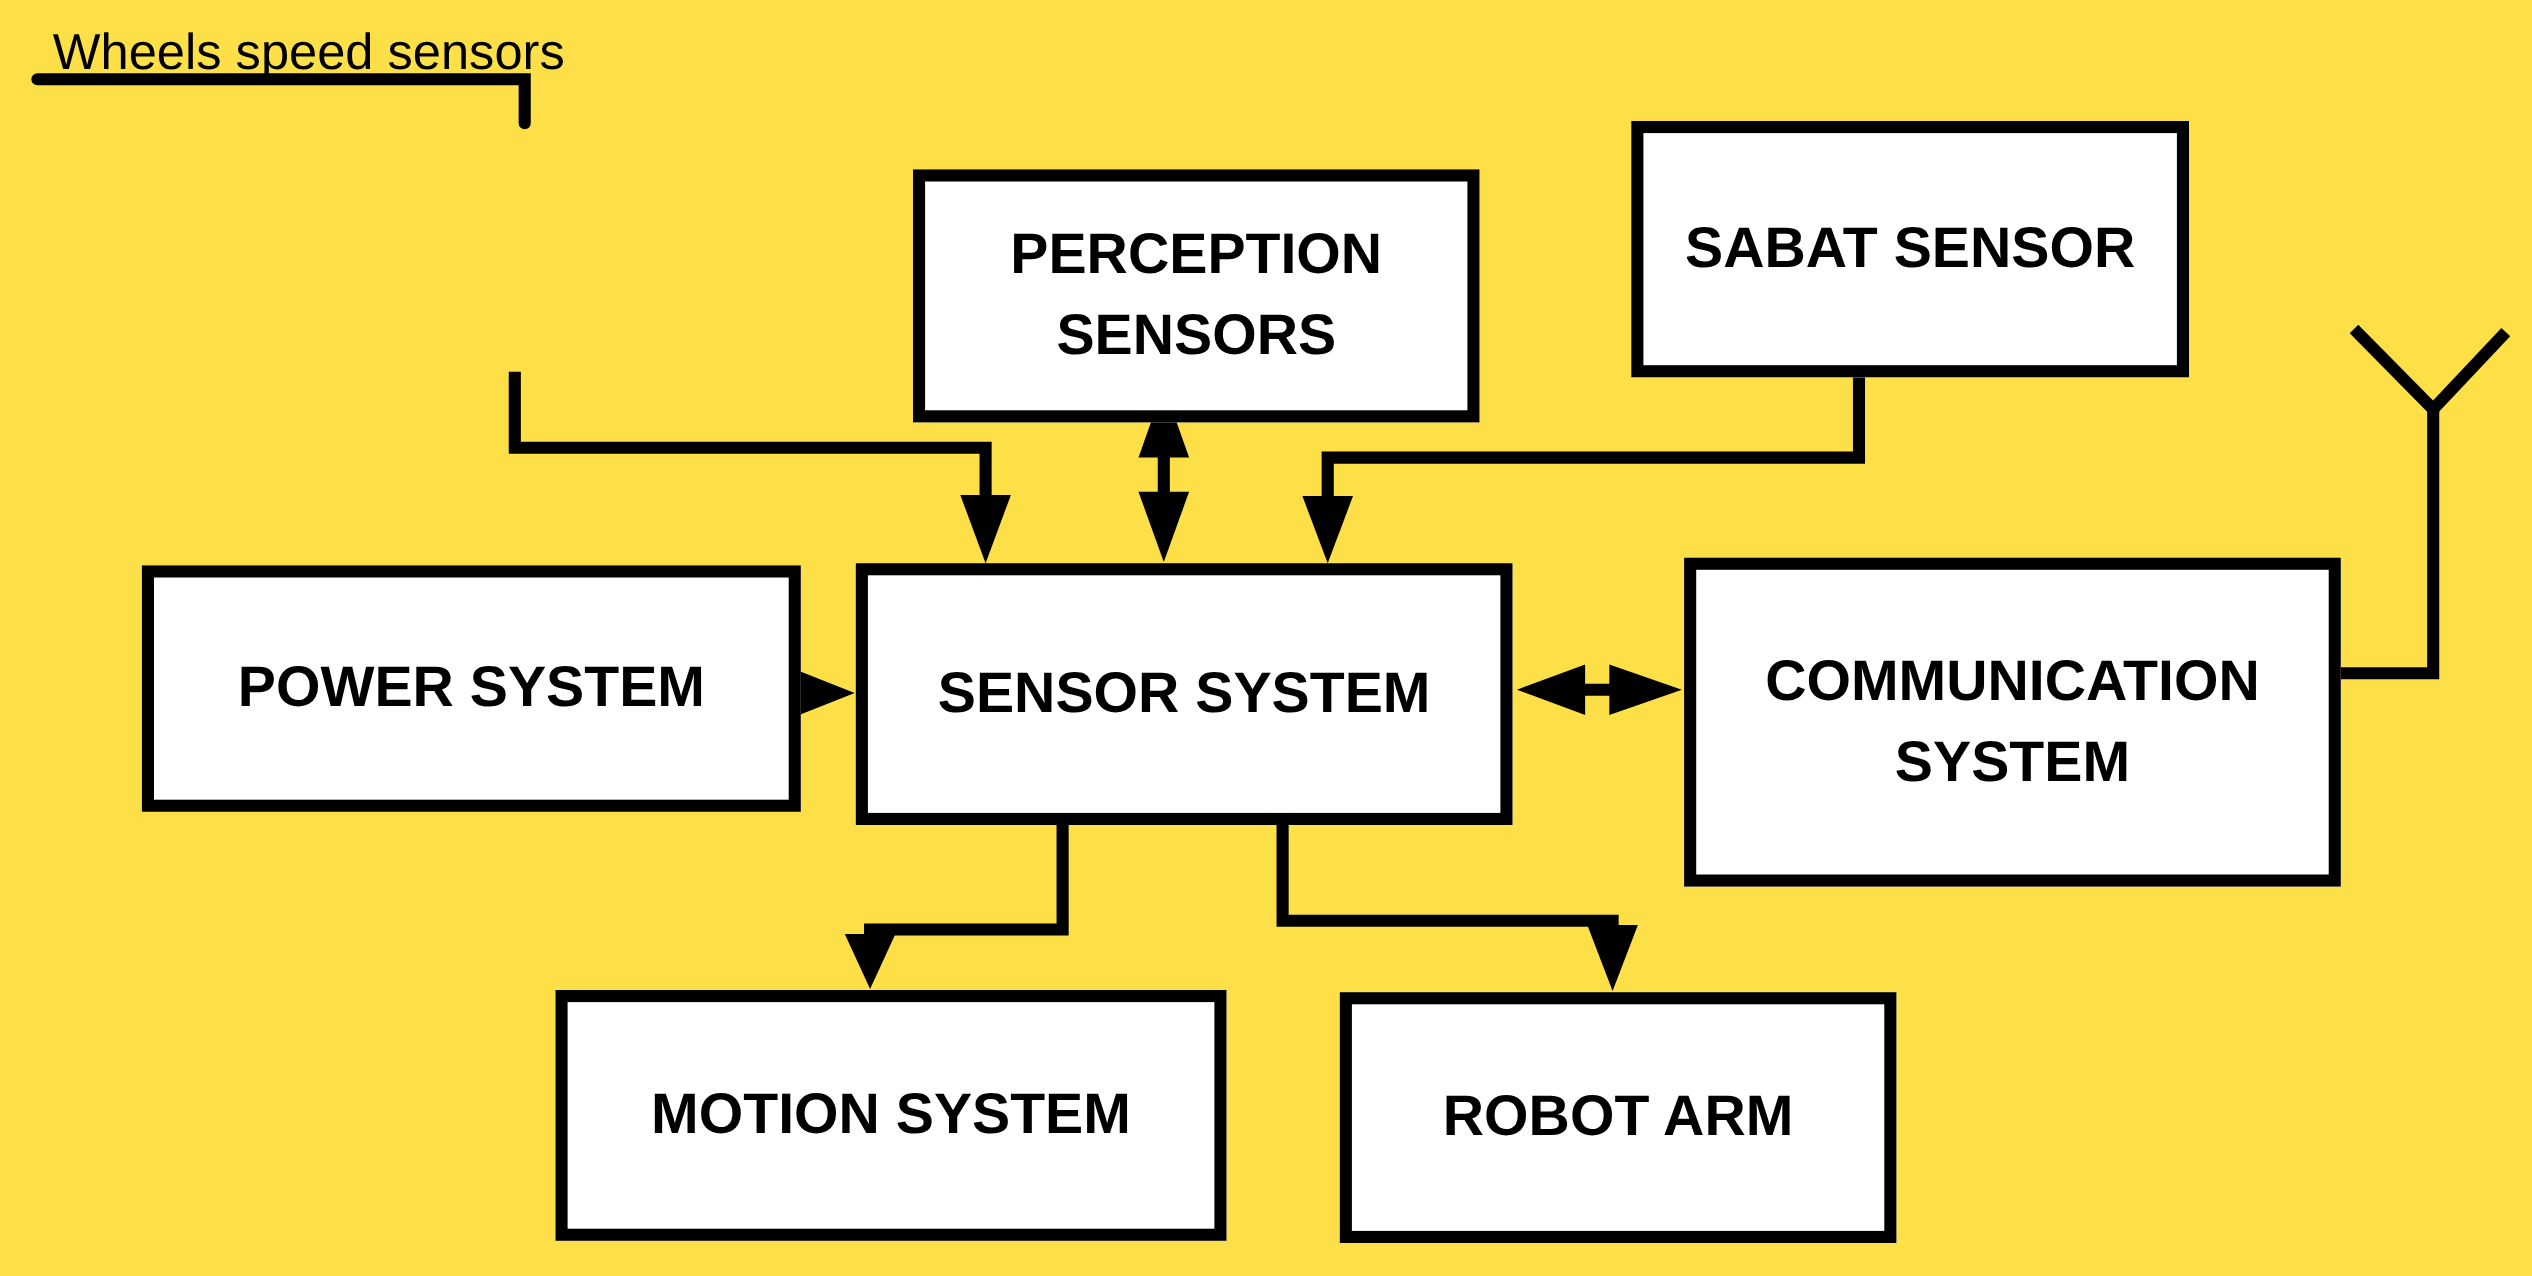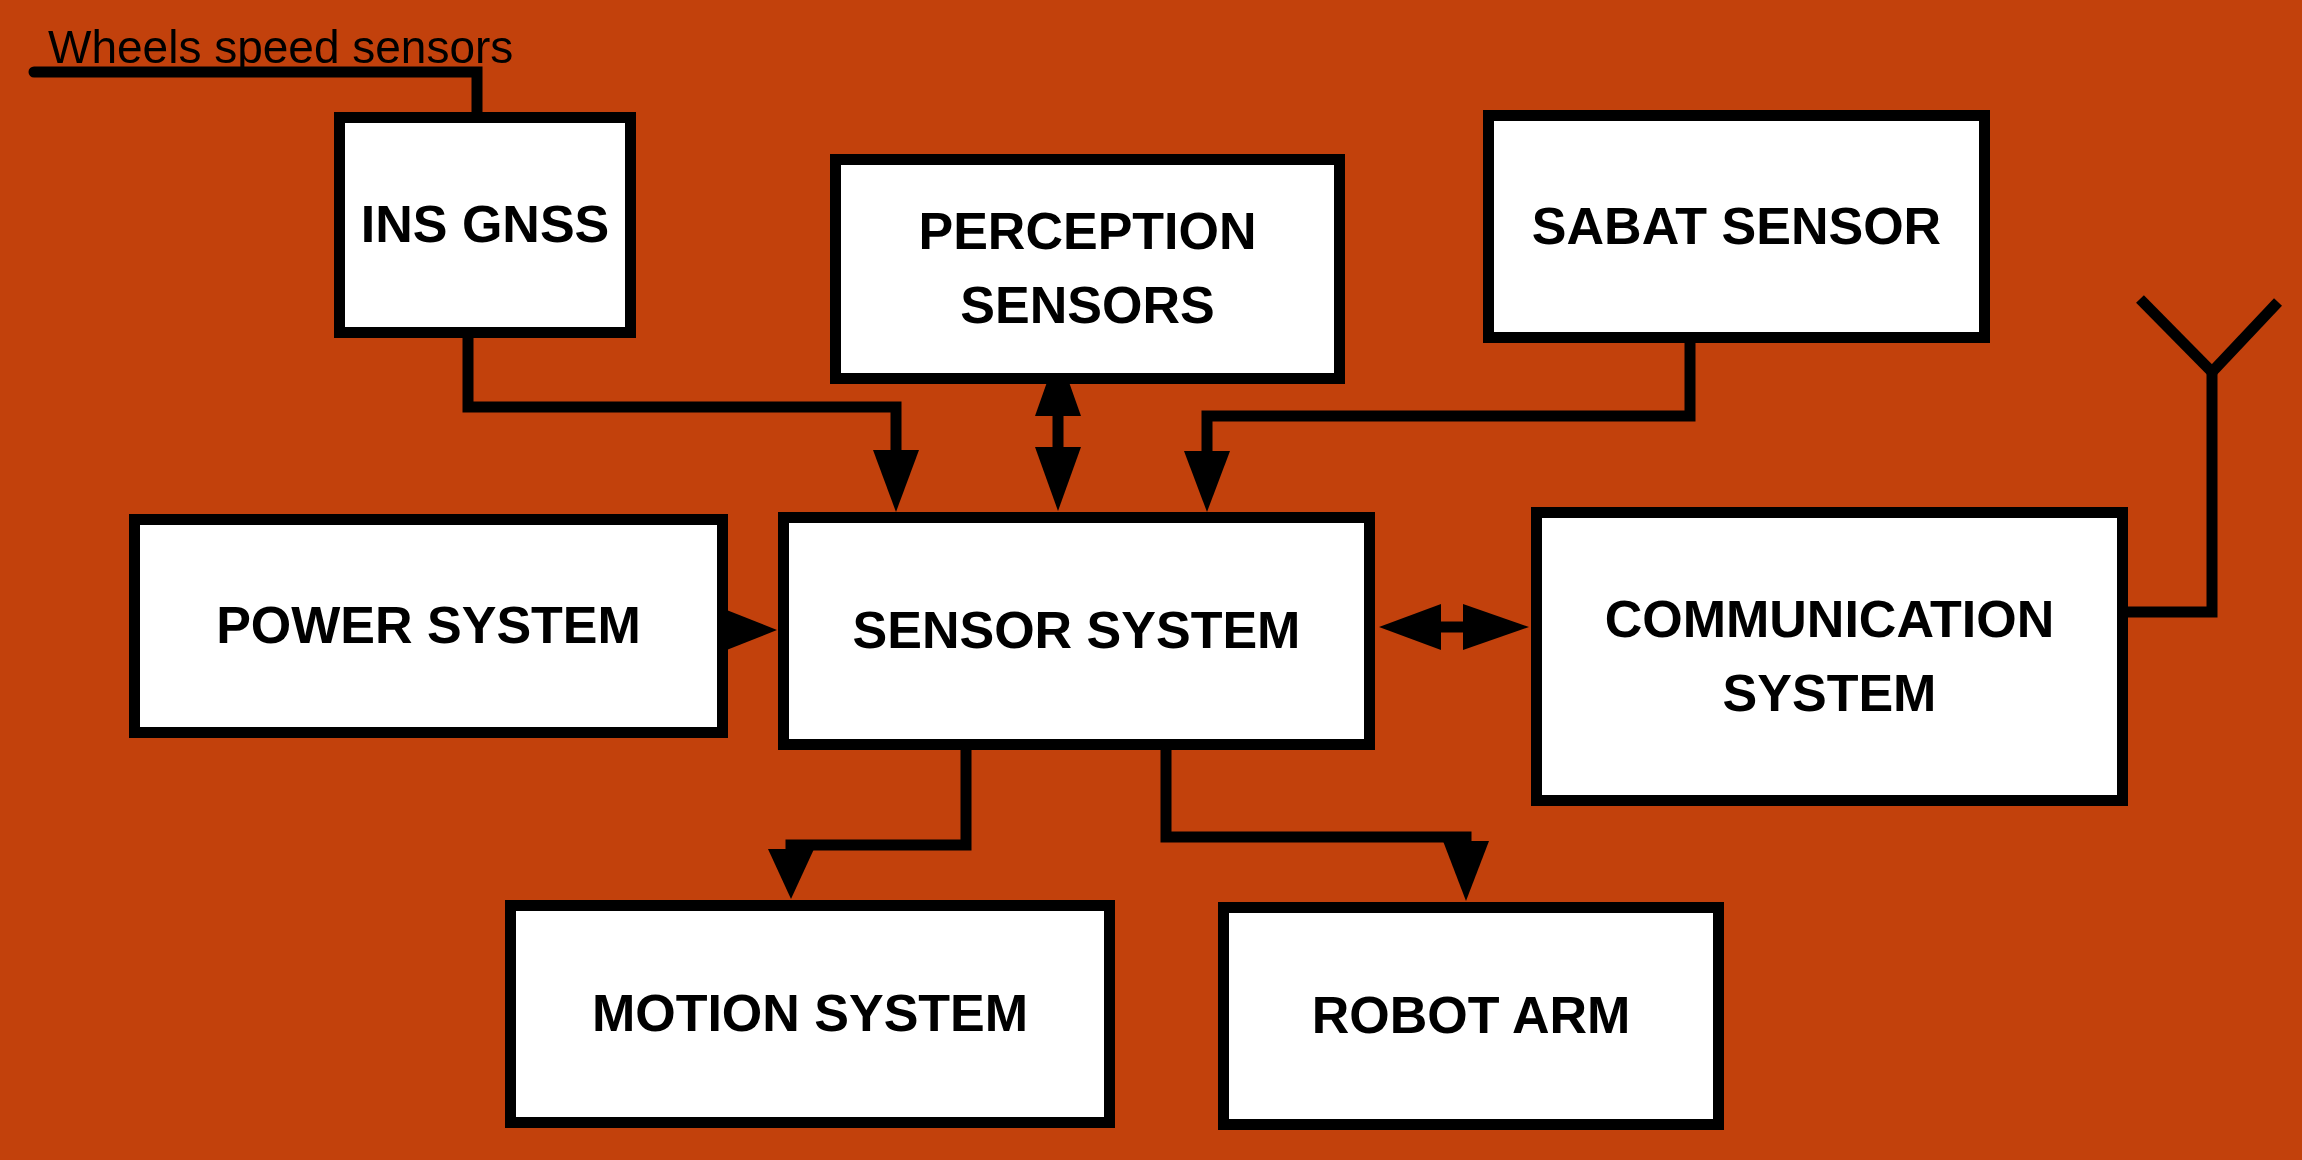--- a/index.html
+++ b/index.html
@@ -4,21 +4,21 @@
 <style>
   html, body {
     margin: 0;
     padding: 0;
     background: #ffffff;
   }
   #stage {
     position: relative;
     width: 2302px;
     height: 1160px;
-    background: #c2410c;
+    background: #fde047;
     font-family: "Liberation Sans", sans-serif;
     overflow: hidden;
   }
   .block {
     position: absolute;
     box-sizing: border-box;
     border: 11px solid #000000;
     background: #ffffff;
     display: flex;
     align-items: center;
@@ -118,23 +118,20 @@
       <polygon points="1443,841 1489,841 1466,901"></polygon>
     </g>
 
     <g>
       <polyline points="2128,612 2212,612 2212,370"></polyline>
       <line x1="2212" y1="372" x2="2140" y2="299"></line>
       <line x1="2212" y1="372" x2="2278" y2="302"></line>
     </g>
   </svg>
 
-  <div class="block" id="block-ins-gnss">
-    <span>INS GNSS</span>
-  </div>
 
   <div class="block" id="block-perception">
     <span>
       <span style="display:block">PERCEPTION</span>
       <span style="display:block">SENSORS</span>
     </span>
   </div>
 
   <div class="block" id="block-sabat">
     <span>SABAT SENSOR</span>

